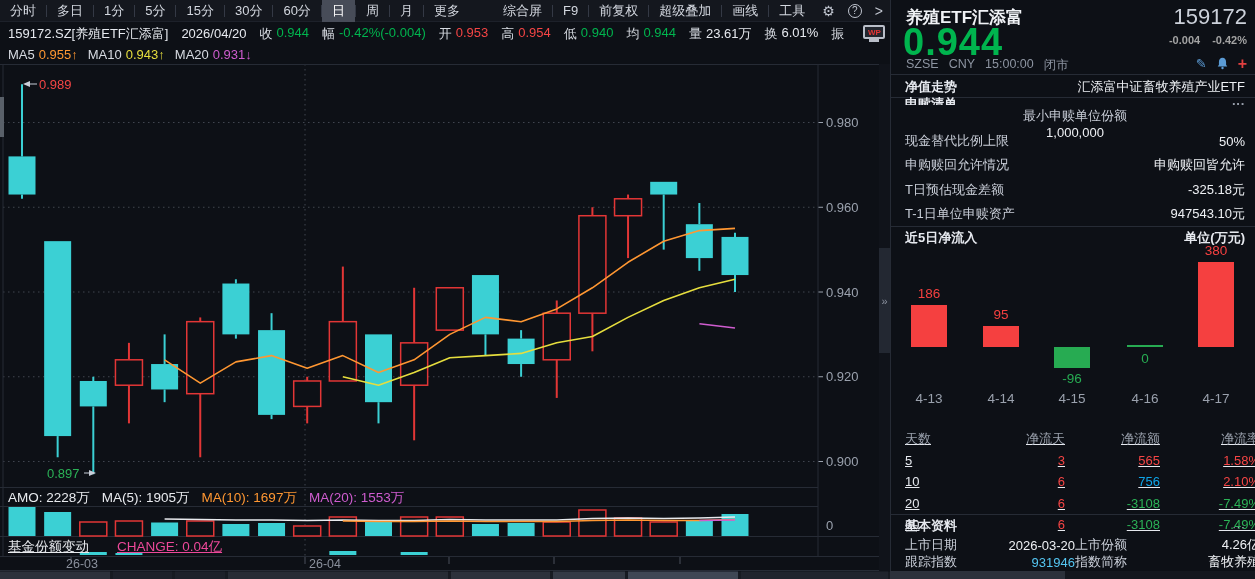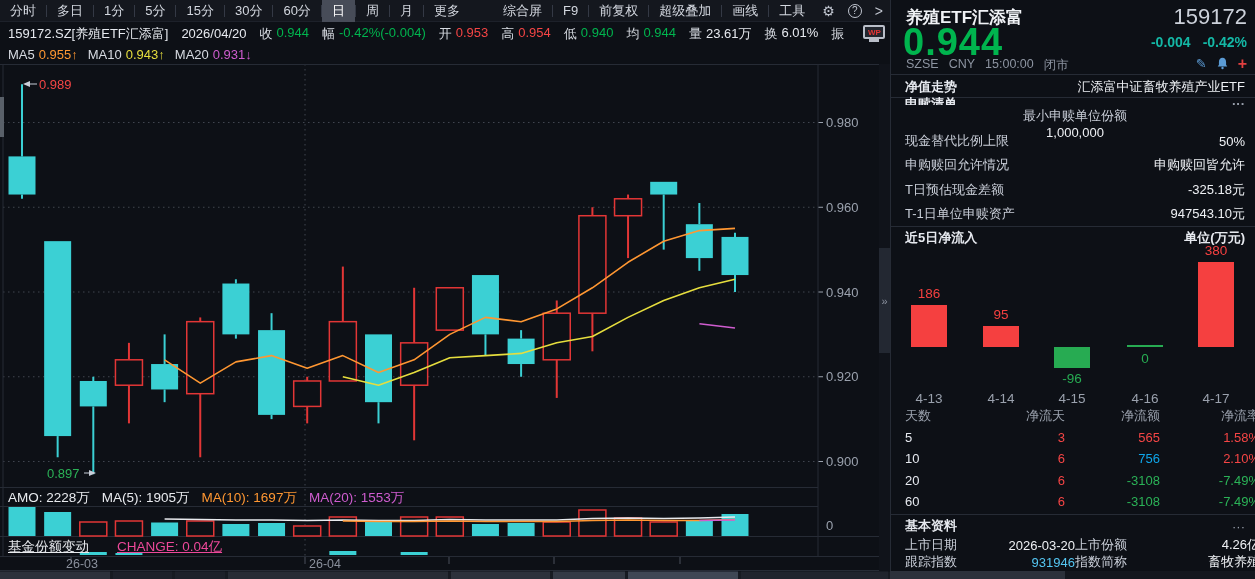--- a/index.html
+++ b/index.html
@@ -26,41 +26,41 @@
   .caret{color:#c5cad4;font-size:11px;}
   
   #wp-badge{display:inline-flex;flex-direction:column;align-items:center;margin-left:2px;}
   #wp-screen{width:22px;height:14px;border:2px solid #b9bec8;border-radius:2px;display:flex;align-items:center;justify-content:center;font-size:8px;font-weight:bold;color:#e23636;background:#22262e;}
   #wp-stand{width:10px;height:3px;background:#b9bec8;}
   
   #qhead{position:absolute;left:890px;top:0;width:365px;height:75px;background:#0d1016;border-left:1px solid #262b35;border-bottom:1px solid #262b35;}
   #q-name{position:absolute;left:15px;top:6px;font-size:17px;font-weight:bold;color:#f0f2f6;}
   #q-code{position:absolute;right:8px;top:4px;font-size:22px;color:#ccd1da;}
   #q-price{position:absolute;left:12px;top:21px;font-size:38px;font-weight:bold;color:#00b44e;letter-spacing:1px;}
-  #q-chg{position:absolute;right:8px;top:34px;font-size:14px;font-weight:bold;color:#14b8a6;display:flex;gap:12px;}
+  #q-chg{position:absolute;right:8px;top:34px;font-size:11px;font-weight:bold;color:#a3a3a3;display:flex;gap:12px;}
   #q-sub{position:absolute;left:15px;top:57px;font-size:12.5px;color:#8d94a1;display:flex;gap:10px;}
   #q-icons{position:absolute;right:8px;top:56px;display:flex;gap:9px;align-items:center;}
   
   #panel{position:absolute;left:890px;top:75px;width:365px;height:504px;background:#0d1016;border-left:1px solid #262b35;}
   .prow{position:absolute;left:14px;right:10px;display:flex;justify-content:space-between;align-items:center;}
   .bold{font-weight:bold;}
   .gray{color:#9aa1ad;}
   .cyan{color:#55c6f2;}
   .plabel{color:#c9ced8;}
   .pval{color:#eef0f4;}
   .hairline{position:absolute;left:0;right:0;height:1px;background:#262b35;}
   #clip-row{position:absolute;left:14px;right:10px;top:21px;height:9px;overflow:hidden;}
   #clip-row .inner{display:flex;justify-content:space-between;font-weight:bold;line-height:16px;}
   
   #flow-chart{position:absolute;left:0;top:173px;width:365px;height:164px;}
   .fbar{position:absolute;width:36px;}
   .fbar-label{position:absolute;width:60px;text-align:center;font-size:13.5px;}
   .fdate{position:absolute;width:60px;text-align:center;color:#9aa1ad;font-size:13.5px;top:143px;}
   
-  #flow-table{position:absolute;left:14px;right:10px;top:330px;}
+  #flow-table{position:absolute;left:14px;right:10px;top:353px;text-decoration:underline;}
   .trow{display:grid;grid-template-columns:60px 100px 95px 100px;height:21.5px;align-items:center;}
   .trow span:nth-child(n+2){text-align:right;}
   
   .brow{display:grid;grid-template-columns:70px 100px 90px 95px;height:17px;align-items:center;}
   .brow span:nth-child(2),.brow span:nth-child(4){text-align:right;}
   
   #side-strip{position:absolute;left:879px;top:64px;width:11px;height:507px;background:#10131a;}
   #side-thumb{position:absolute;left:0;top:184px;width:11px;height:105px;background:#232832;display:flex;align-items:center;justify-content:center;color:#8d93a0;font-size:11px;}
   #panel-hscroll{position:absolute;left:890px;top:571px;width:365px;height:8px;background:#14171e;}
   #panel-hthumb{position:absolute;left:0;top:0;width:175px;height:8px;background:#2c313b;}

